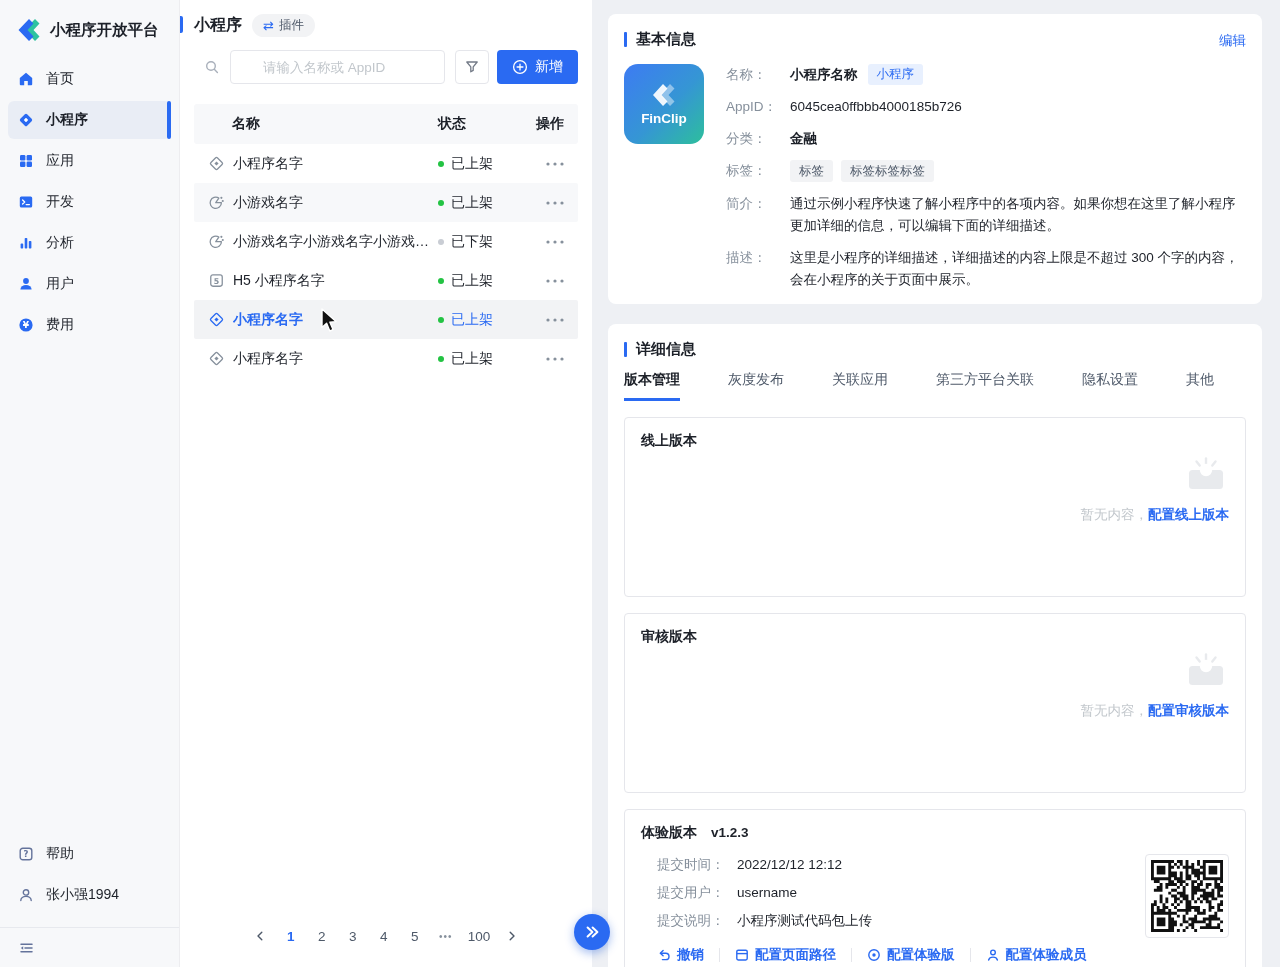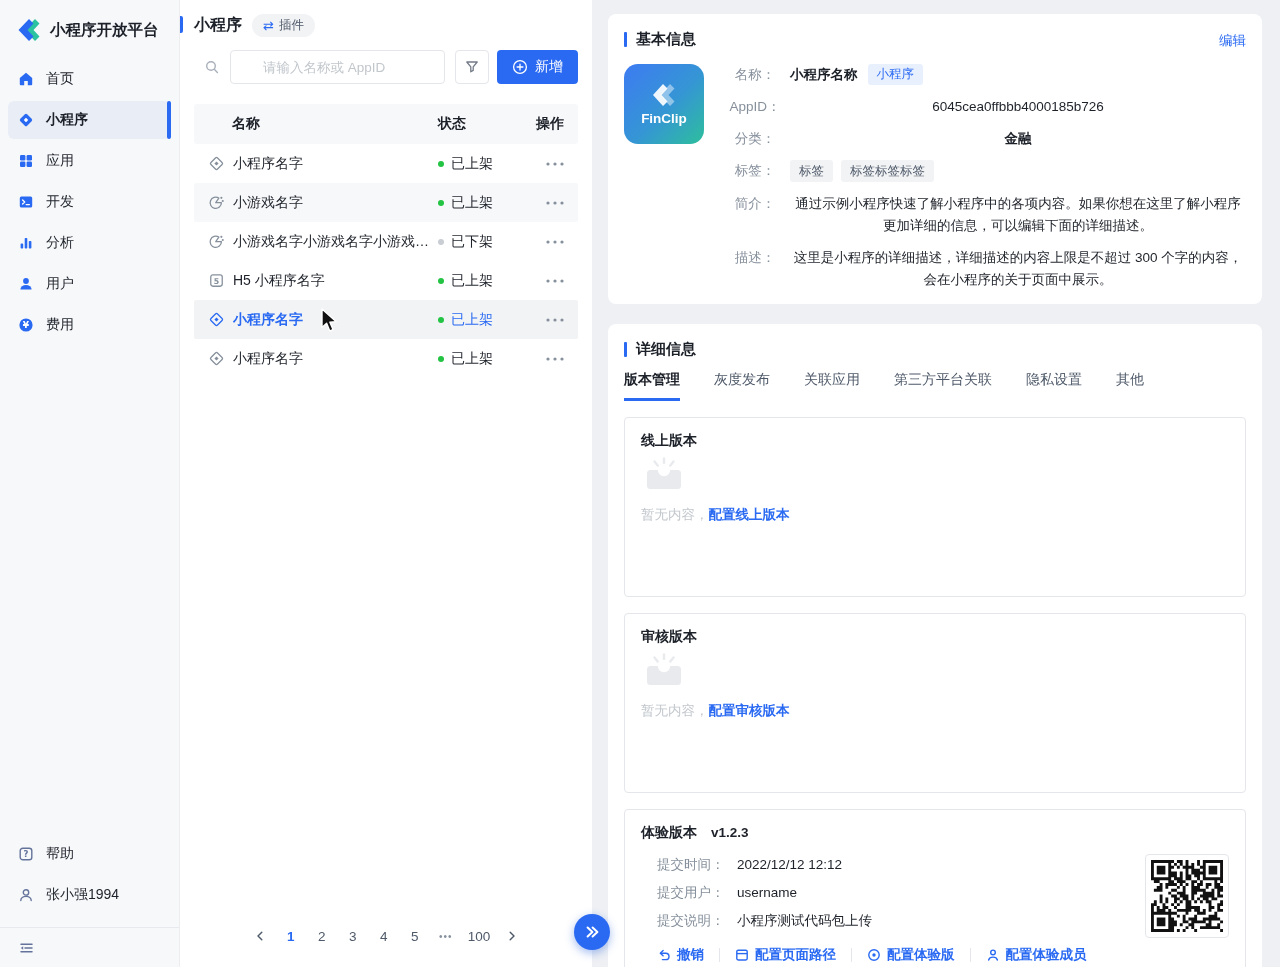--- a/index.html
+++ b/index.html
@@ -63,38 +63,38 @@
   .content { flex:1; background:var(--bg-main); padding:14px 18px 0 16px; display:flex; flex-direction:column; gap:20px; position:relative; min-width:0; }
   .card { background:#fff; border-radius:8px; padding:16px 16px 14px 16px; position:relative; }
   .card-head { display:flex; align-items:center; }
   .hbar { width:3px; height:15px; background:var(--primary); border-radius:1px; margin-right:9px; }
   .card-title { font-size:15px; font-weight:700; }
   .edit-link { position:absolute; right:16px; top:18px; color:var(--primary); font-size:13.5px; cursor:pointer; }
 
   .basic-body { margin-top:15px; display:flex; gap:22px; }
   .app-logo { width:80px; height:80px; border-radius:14px; flex:none; background:linear-gradient(135deg,#3d7bf3 0%,#3596d4 55%,#2dbf9c 100%); display:flex; flex-direction:column; align-items:center; justify-content:center; gap:3px; }
   .app-logo .fc-text { color:#fff; font-size:13.5px; font-weight:700; }
-  .fields { flex:1; display:grid; grid-template-columns:58px 1fr; column-gap:6px; row-gap:11px; font-size:13.5px; align-items:start; line-height:21px;text-align:center; }
+  .fields { flex:1; display:grid; grid-template-columns:58px 1fr; column-gap:6px; row-gap:11px; font-size:13.5px; align-items:start; line-height:21px; }
   .f-label { color:var(--text-gray); }
   .f-value { color:var(--text-dark); }
   .name-row { display:flex; align-items:center; gap:10px; }
   .name-row .nm { font-weight:700; }
   .blue-badge { background:var(--badge-bg); color:var(--primary); font-size:12.5px; padding:2px 9px; border-radius:3px; line-height:17px; }
   .bold { font-weight:700; }
   .tag-row { display:flex; gap:8px; }
   .tag { background:var(--tag-bg); color:var(--text-mid); font-size:12.5px; padding:2px 9px; border-radius:3px; line-height:18px; }
   .para { line-height:21.5px; }
 
-  .tabs { margin-top:12px; display:flex; gap:34px; font-size:14px; color:var(--text-mid); }
+  .tabs { margin-top:12px; display:flex; gap:48px; font-size:14px; color:var(--text-mid); }
   .tab { padding-bottom:9px; cursor:pointer; border-bottom:3px solid transparent; }
   .tab.active { color:var(--text-dark); font-weight:700; border-bottom-color:var(--primary); }
   .vbox { border:1px solid var(--border); border-radius:4px; padding:14px 16px; margin-top:16px; }
   .vbox-title { font-size:14px; font-weight:700; }
   .vbox.fixed { height:180px; }
-  .empty-wrap { display:flex; flex-direction:column; align-items:flex-start; }
+  .empty-wrap { display:flex; flex-direction:column; align-items:flex-end; }
   .empty-wrap .icon-wrap { margin-top:4px; }
   .empty-text { margin-top:12px; font-size:13.5px; color:var(--empty-text); }
   .empty-text .cfg-link { color:var(--primary); font-weight:600; cursor:pointer; }
 
   .trial-box { position:relative; padding-right:107px; }
   .trial-head { display:flex; align-items:baseline; gap:14px; }
   .trial-ver { font-size:13.5px; font-weight:600; }
   .trial-fields { margin:13px 0 0 16px; display:grid; grid-template-columns:72px 1fr; column-gap:8px; row-gap:8px; font-size:13.5px; line-height:20px; }
   .trial-actions { margin:15px 0 2px 16px; display:flex; align-items:center; font-size:13.5px; color:var(--primary); font-weight:600; }
   .t-act { display:flex; align-items:center; gap:6px; cursor:pointer; }

